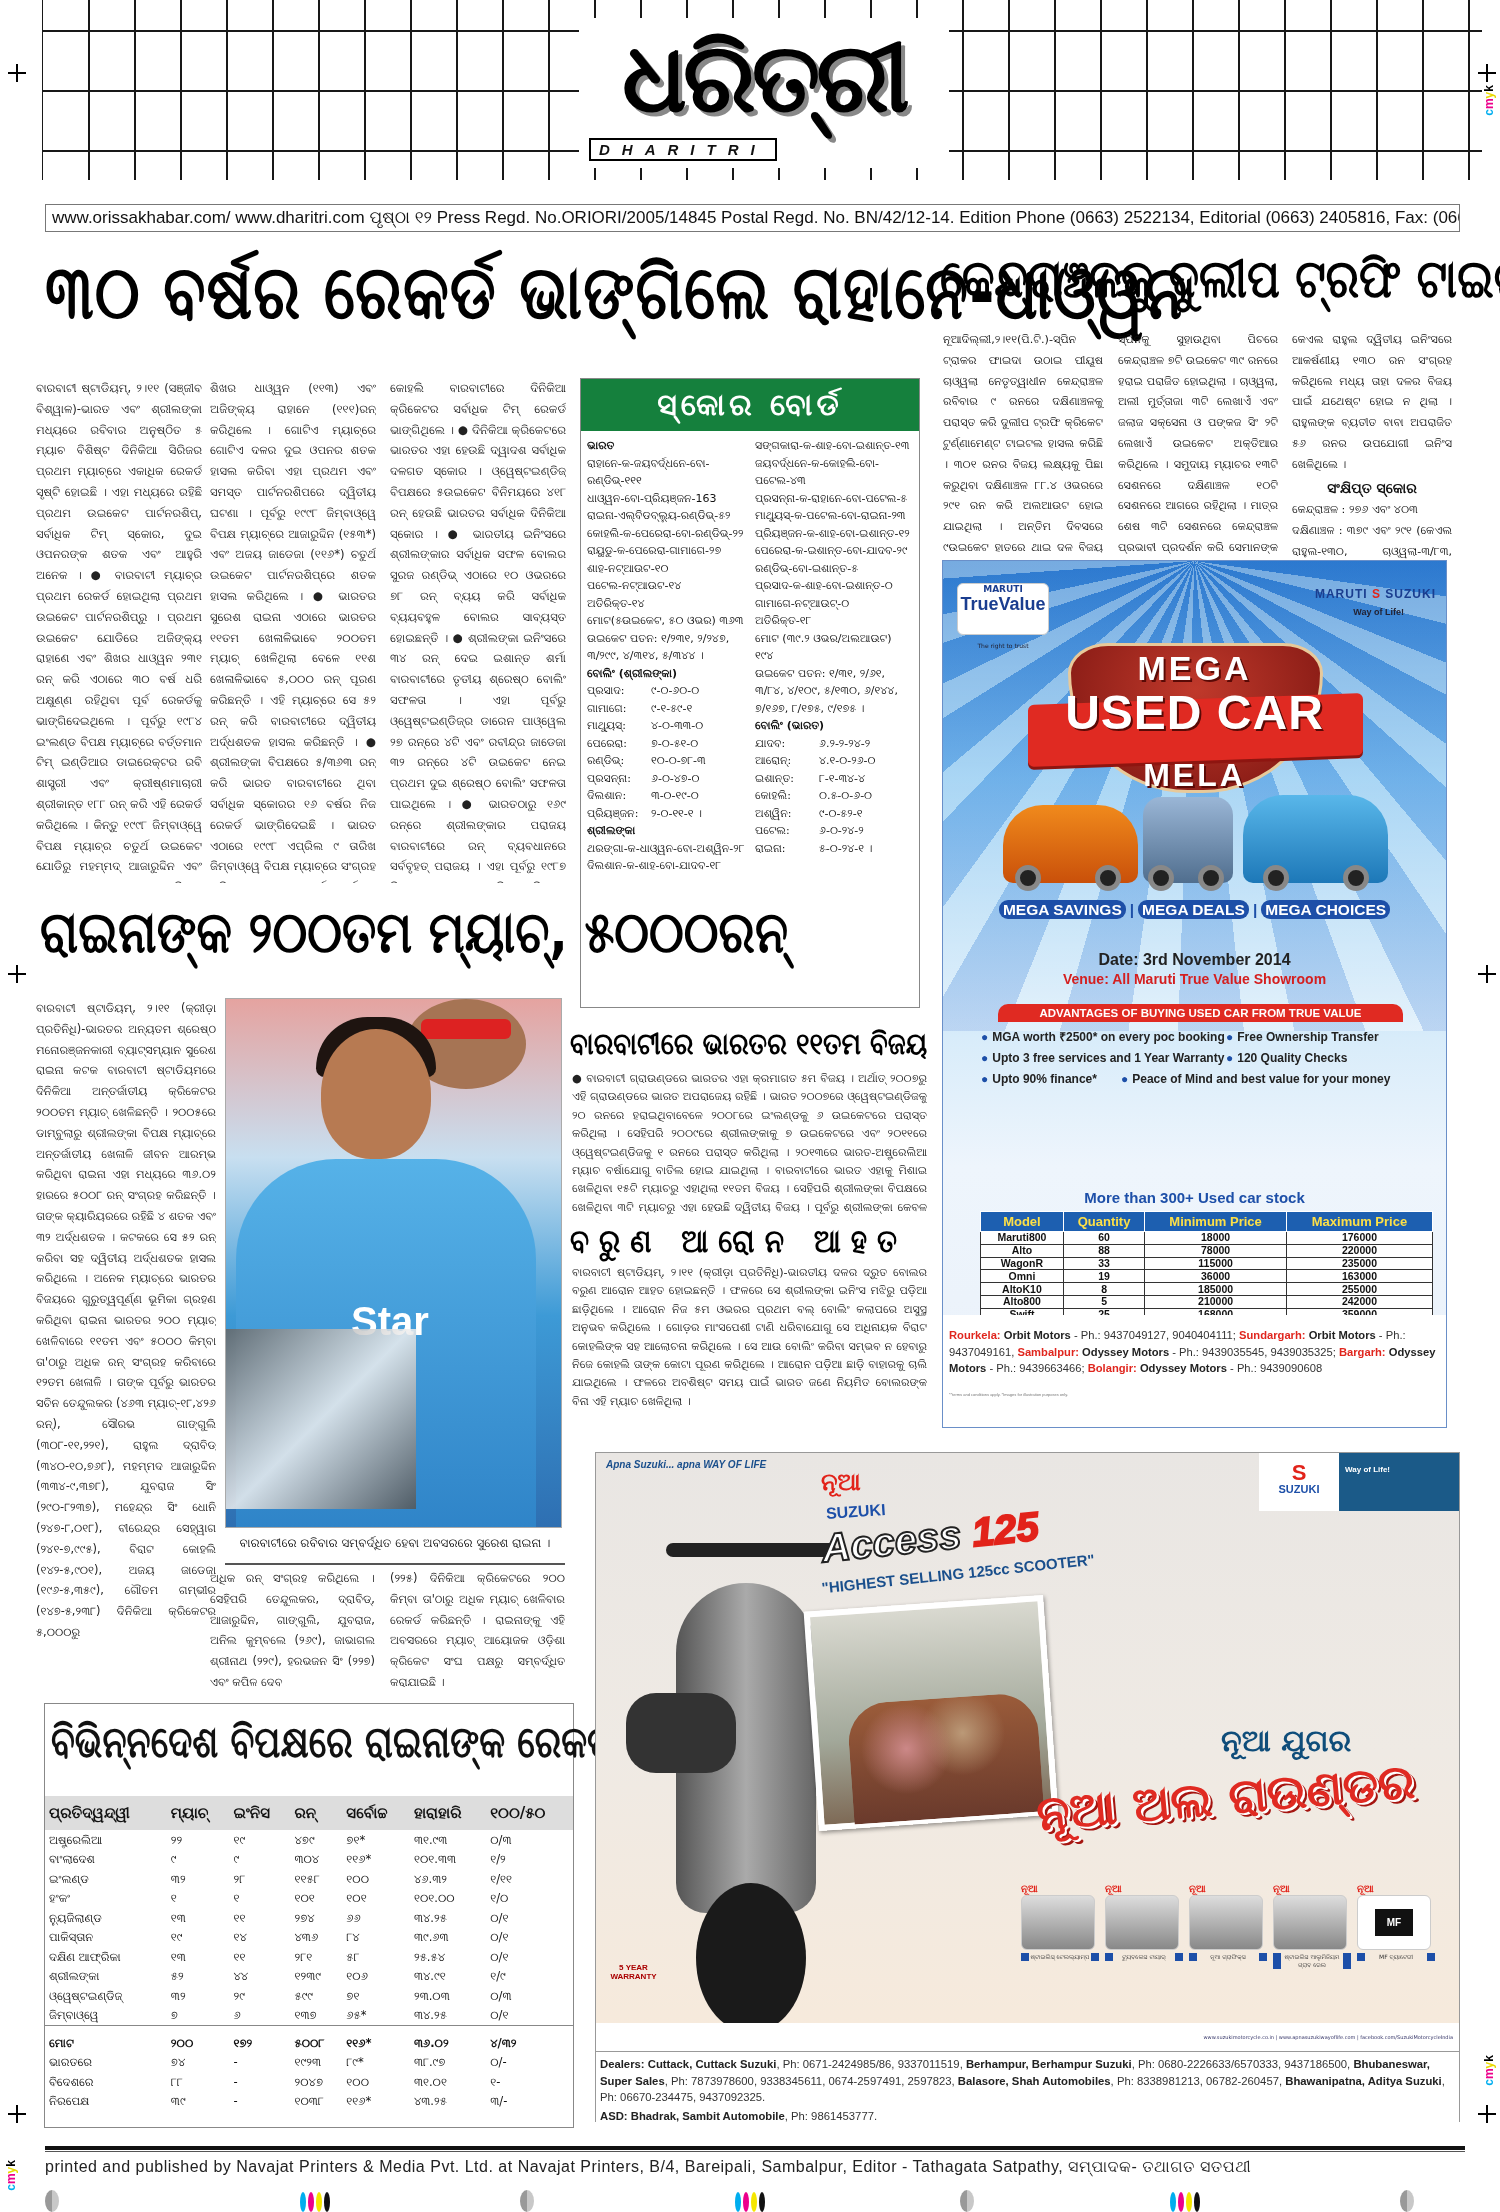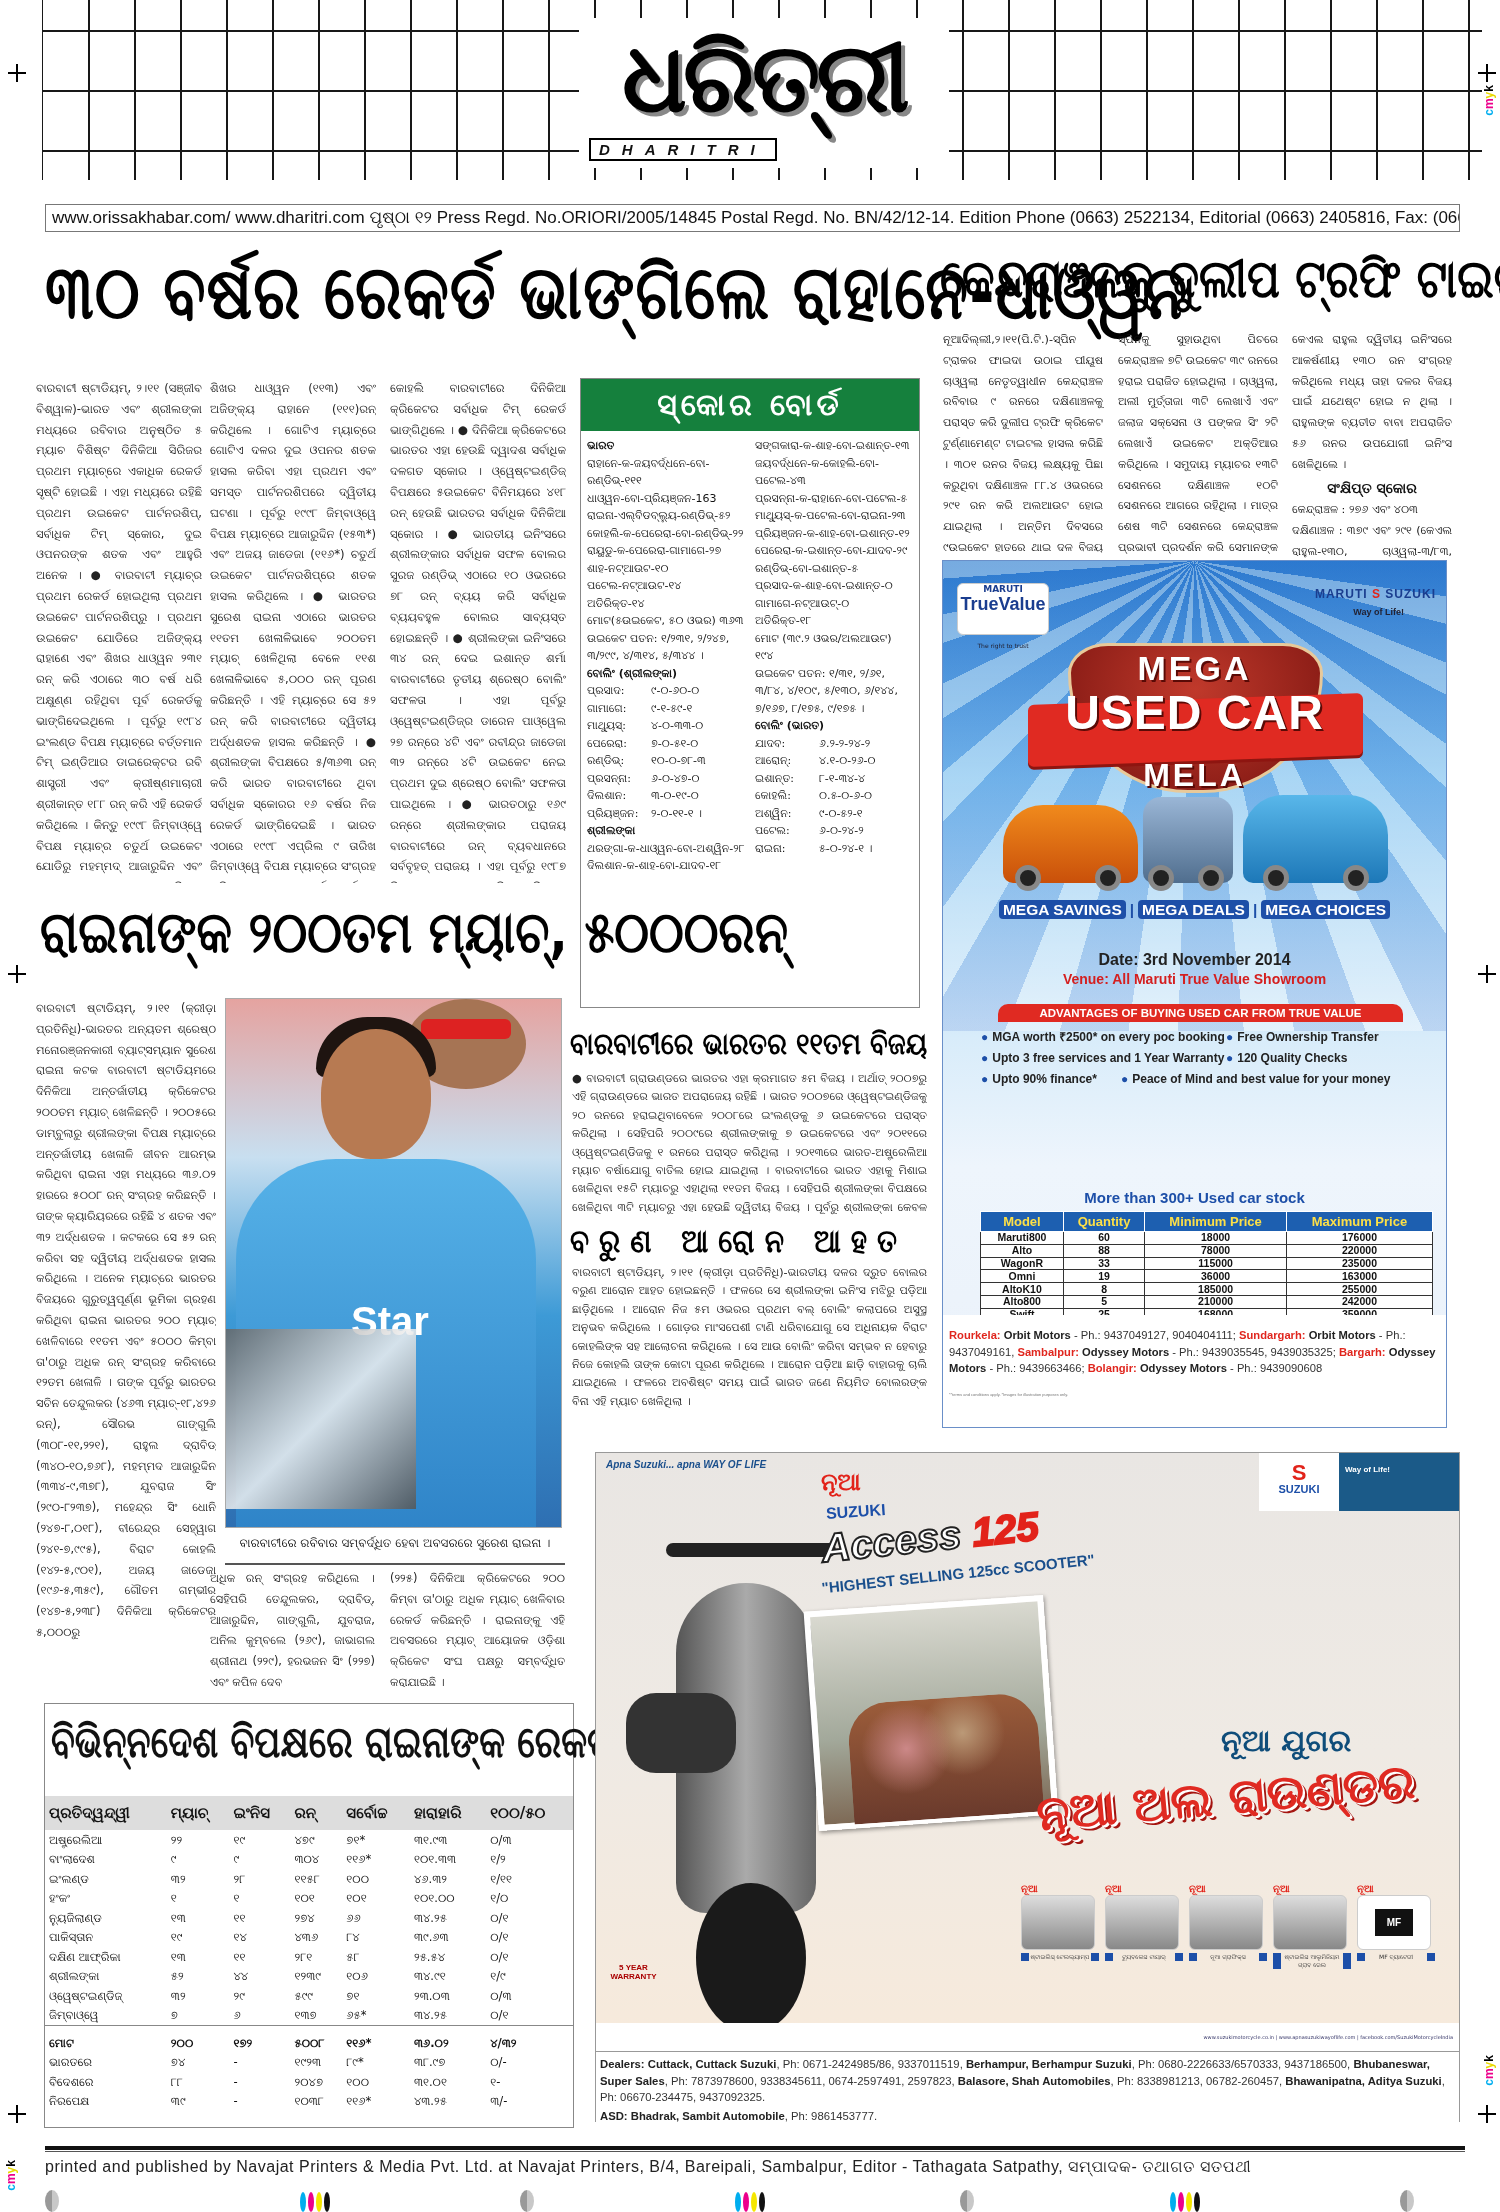--- a/index.html
+++ b/index.html
@@ -72,21 +72,21 @@
   .mega-1 { top: 88px; font-size: 34px; letter-spacing: 3px; }
   .mega-2 { top: 124px; font-size: 48px; letter-spacing: 1px; }
   .mega-3 { top: 196px; font-size: 32px; letter-spacing: 3px; }
   .cars { position:absolute; left: 60px; top: 222px; width: 390px; height: 100px; }
   .car { position:absolute; bottom:0; border-radius: 40px 40px 10px 10px; }
   .car-orange { left: 0; width: 135px; height: 78px; background: linear-gradient(#f08a1c, #c9500a); }
   .car-silver { left: 140px; width: 90px; height: 86px; background: linear-gradient(#9ab6d6, #506e8e); border-radius: 18px 18px 10px 10px; }
   .car-blue { left: 240px; width: 145px; height: 88px; background: linear-gradient(#59b7ea, #1d78b8); }
   .wheel { position:absolute; bottom:-8px; width: 26px; height: 26px; border-radius:50%; background:#222; border: 5px solid #888; }
   .megas { position:absolute; left: 0; top: 340px; width:100%; text-align:center; font-family:"Liberation Sans",sans-serif; font-weight:bold; font-size: 15.5px; color:#fff; }
-  .megas span.p { background:#1d4fa8; padding: 1px 4px; border-radius: 4px; }
+  .megas span.p { background:#1d4fa8; padding: 1px 4px; border-radius: 9px; }
   .megas span.sep { color:#1d4fa8; padding: 0 4px; }
   .ad-date { position:absolute; left:0; width:100%; top: 390px; text-align:center; font-family:"Liberation Sans",sans-serif; font-size: 16px; font-weight:bold; color:#222; }
   .ad-venue { position:absolute; left:0; width:100%; top: 410px; text-align:center; font-family:"Liberation Sans",sans-serif; font-size: 14px; font-weight:bold; color:#d41f1f; }
   .adv-bar { position:absolute; left: 55px; top: 443px; width: 405px; height: 18px; background:#e02a22; color:#fff;
     font-family:"Liberation Sans",sans-serif; font-weight:bold; font-size: 11.5px; text-align:center; line-height: 18px; border-radius: 10px 10px 0 0; }
   .adv-list { position:absolute; left: 38px; top: 466px; width: 440px; font-family:"Liberation Sans",sans-serif; font-size: 12px; font-weight:bold; color:#222; line-height: 21px; }
   .adv-row { display:flex; }
   .adv-row .a { width: 245px; } 
   .adv-list .dot { color:#1d4fa8; margin-right: 4px; }
   .stock-title { position:absolute; left:0; width:100%; top: 628px; text-align:center; font-family:"Liberation Sans",sans-serif; font-weight:bold; font-size: 15px; color:#1d4fa8; }

